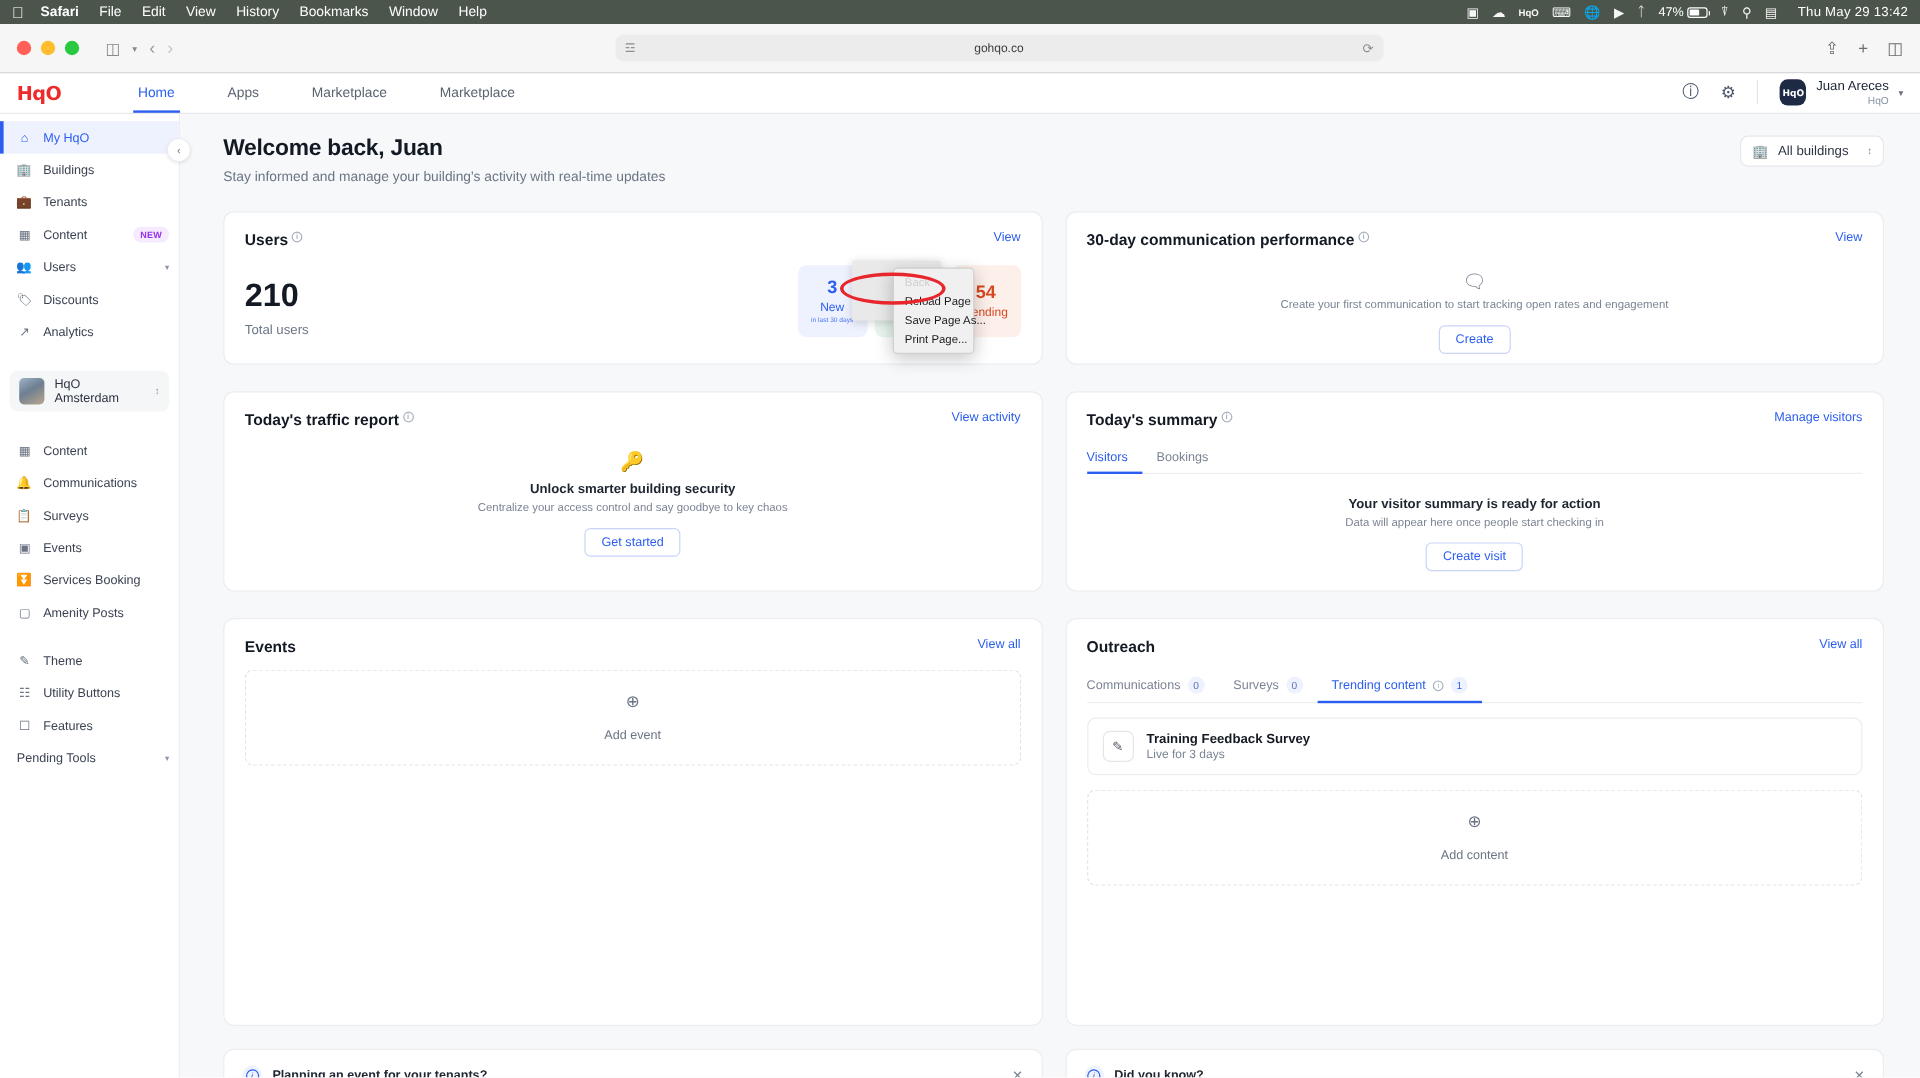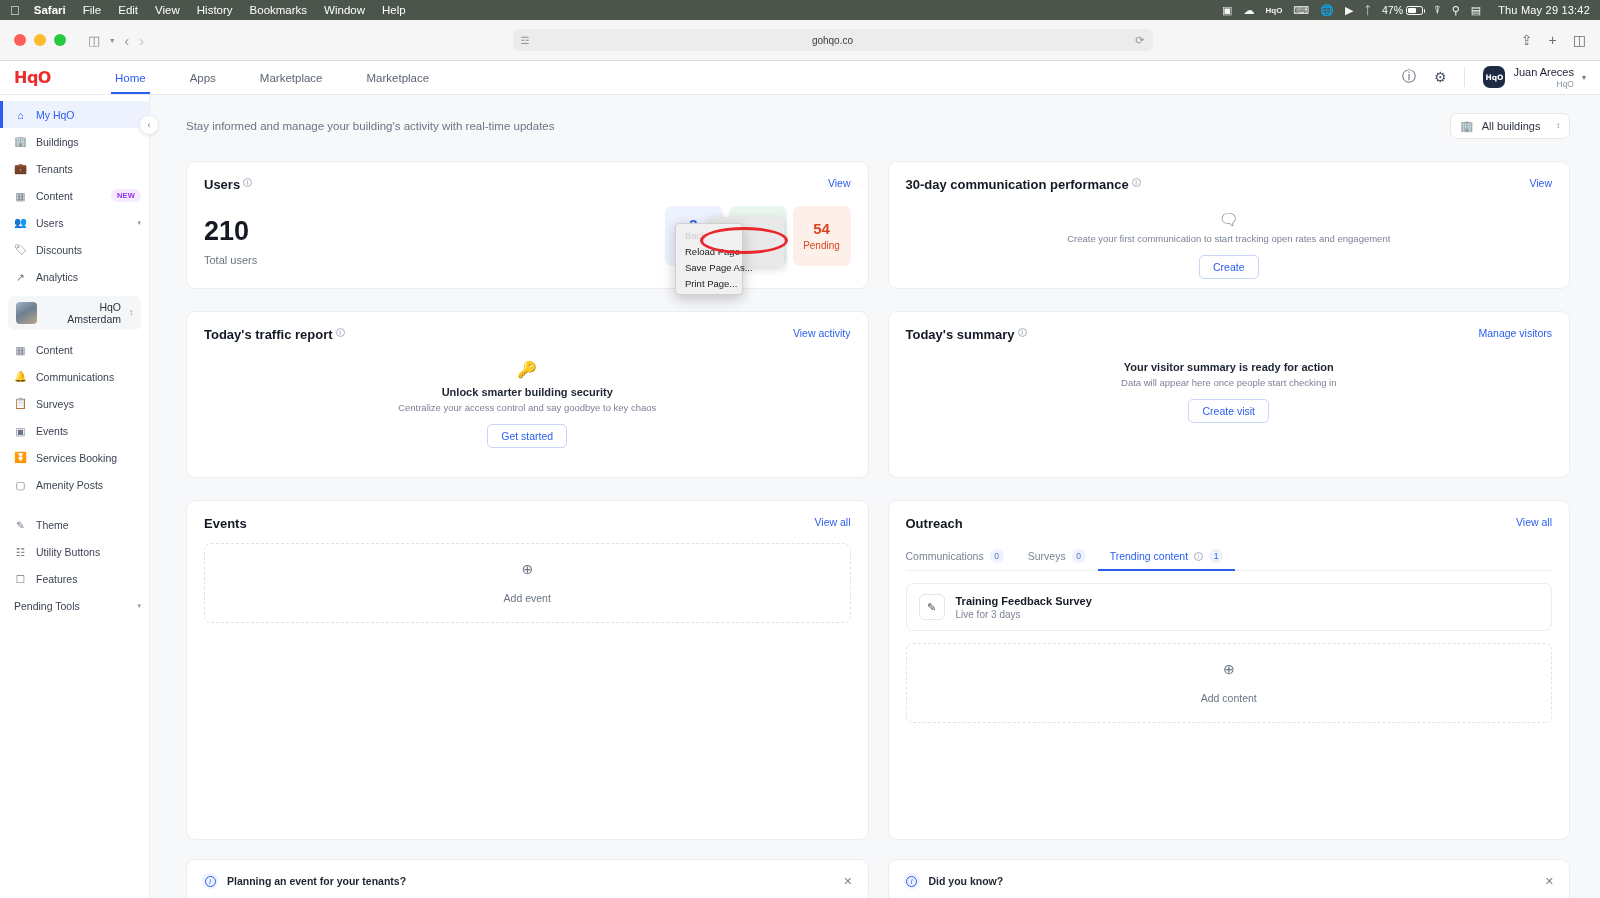--- a/index.html
+++ b/index.html
@@ -108,22 +108,22 @@
   .side-item.active:before {
     content: ""; position: absolute; left: 0; top: 0; bottom: 0; width: 2.5px; background: #2b5ef0;
   }
   .badge-new {
     margin-left: auto; background: #f6eafe; color: #9333ea; font-size: 7.5px; font-weight: 700;
     padding: 2px 6px; border-radius: 9px; letter-spacing: .2px;
   }
   .side-caret { margin-left: auto; font-size: 7px; color: #8b95a5; }
   .side-gap { height: 13px; }
   .building-chip {
-    margin: 6px 8px; height: 34px; background: #f5f6f8; border-radius: 7px;
-    display: flex; align-items: center; gap: 8px; padding: 0 8px; text-align: right;
+    margin: 19px 8px; height: 34px; background: #f5f6f8; border-radius: 7px;
+    display: flex; align-items: center; gap: 8px; padding: 0 8px;
   }
   .bchip-img {
     width: 22px; height: 22px; border-radius: 4px;
     background: linear-gradient(150deg,#9fb4c7 0%,#6d7f91 45%,#b9a68c 100%);
   }
   .bchip-name { font-size: 10.5px; color: #2d3441; }
   .bchip-ud { margin-left: auto; font-size: 8px; color: #8b95a5; line-height: .8; }
   .collapse-btn {
     position: absolute; right: -10px; top: 20px; width: 20px; height: 20px;
     border-radius: 50%; background: #fff; border: 1px solid #eceef1;
@@ -242,21 +242,21 @@
   .notice-title { font-size: 10.5px; color: #1d2530; font-weight: 600; }
   .notice-x { margin-left: auto; color: #7b8494; font-size: 11px; }
 
   
   .ctx-shadow {
     position: absolute; left: 710px; top: 122px; width: 74px; height: 50px;
     background: #e9e9e9; border-radius: 2px; z-index: 30;
     box-shadow: 0 2px 8px rgba(0,0,0,.16);
   }
   .ctx-menu {
-    position: absolute; left: 675px; top: 128px; width: 68px;
+    position: absolute; left: 744px; top: 128px; width: 68px;
     background: #f0f0f0; border: 1px solid #d0d0d0; border-radius: 4px;
     box-shadow: 0 4px 14px rgba(0,0,0,.22); padding: 3px 0; z-index: 31;
   }
   .ctx-item { font-size: 9.5px; color: #1b1b1b; padding: 2.5px 9px; white-space: nowrap; }
   .ctx-item.faded { color: #cfcfcf; }
   .ctx-ellipse {
     position: absolute; left: 700px; top: 132px; width: 88px; height: 27px;
     border: 3px solid #e8272c; border-radius: 50%; z-index: 32; pointer-events: none;
   }
 </style>
@@ -430,20 +430,21 @@
 
     <div class="collapse-btn">
       <span>‹</span>
     </div>
   </aside>
 
   <main class="main">
 
     <div class="welcome-row">
       <div class="welcome">
+        <h1>Welcome back, Juan</h1>
         <p>Stay informed and manage your building's activity with real-time updates</p>
       </div>
       <div class="bldg-select">
         <span>🏢</span>
         <span>All buildings</span>
         <span class="ud">↕</span>
       </div>
     </div>
 
     <div class="grid">
@@ -514,20 +515,28 @@
       </section>
 
       <section class="card" style="height:167px;">
         <div class="card-head">
           <div class="card-title">
             <span>Today's summary</span>
             <i class="info-i">i</i>
           </div>
           <a href="#" class="card-link">Manage visitors</a>
         </div>
+        <div class="tabs">
+          <div class="tab active">
+            <span>Visitors</span>
+          </div>
+          <div class="tab">
+            <span>Bookings</span>
+          </div>
+        </div>
         <div class="empty" style="padding-top:12px;">
           <div class="t">Your visitor summary is ready for action</div>
           <div class="s">Data will appear here once people start checking in</div>
           <div class="btn-outline">Create visit</div>
         </div>
       </section>
     </div>
 
     <div class="grid">
 

